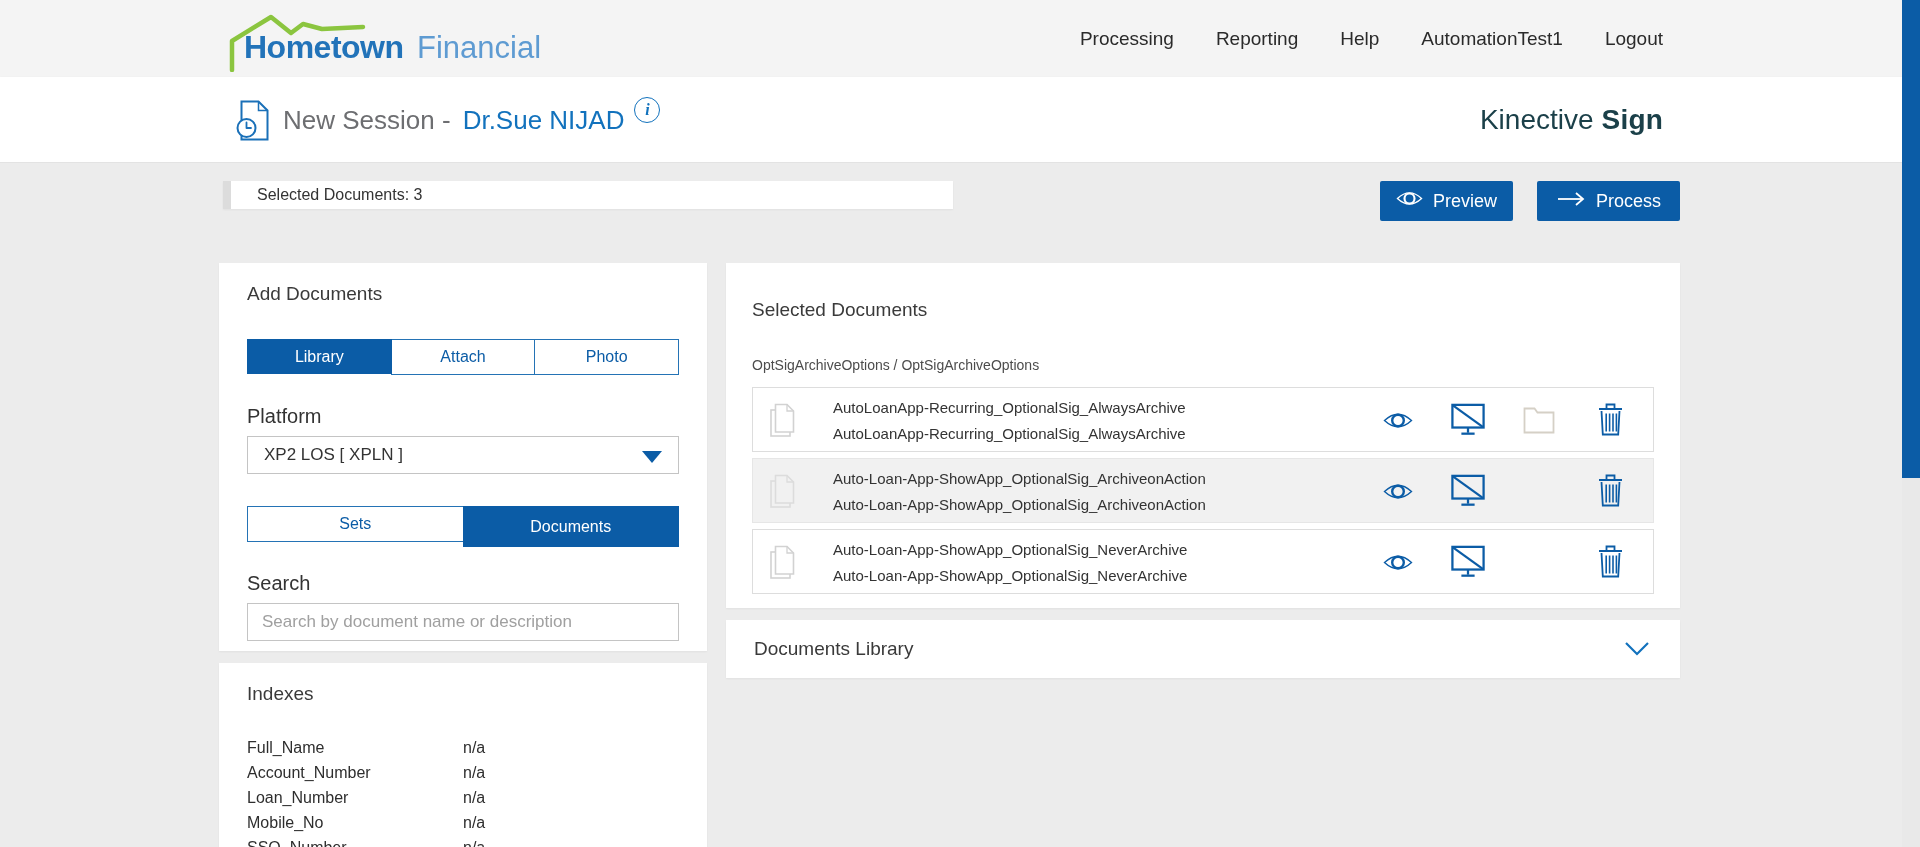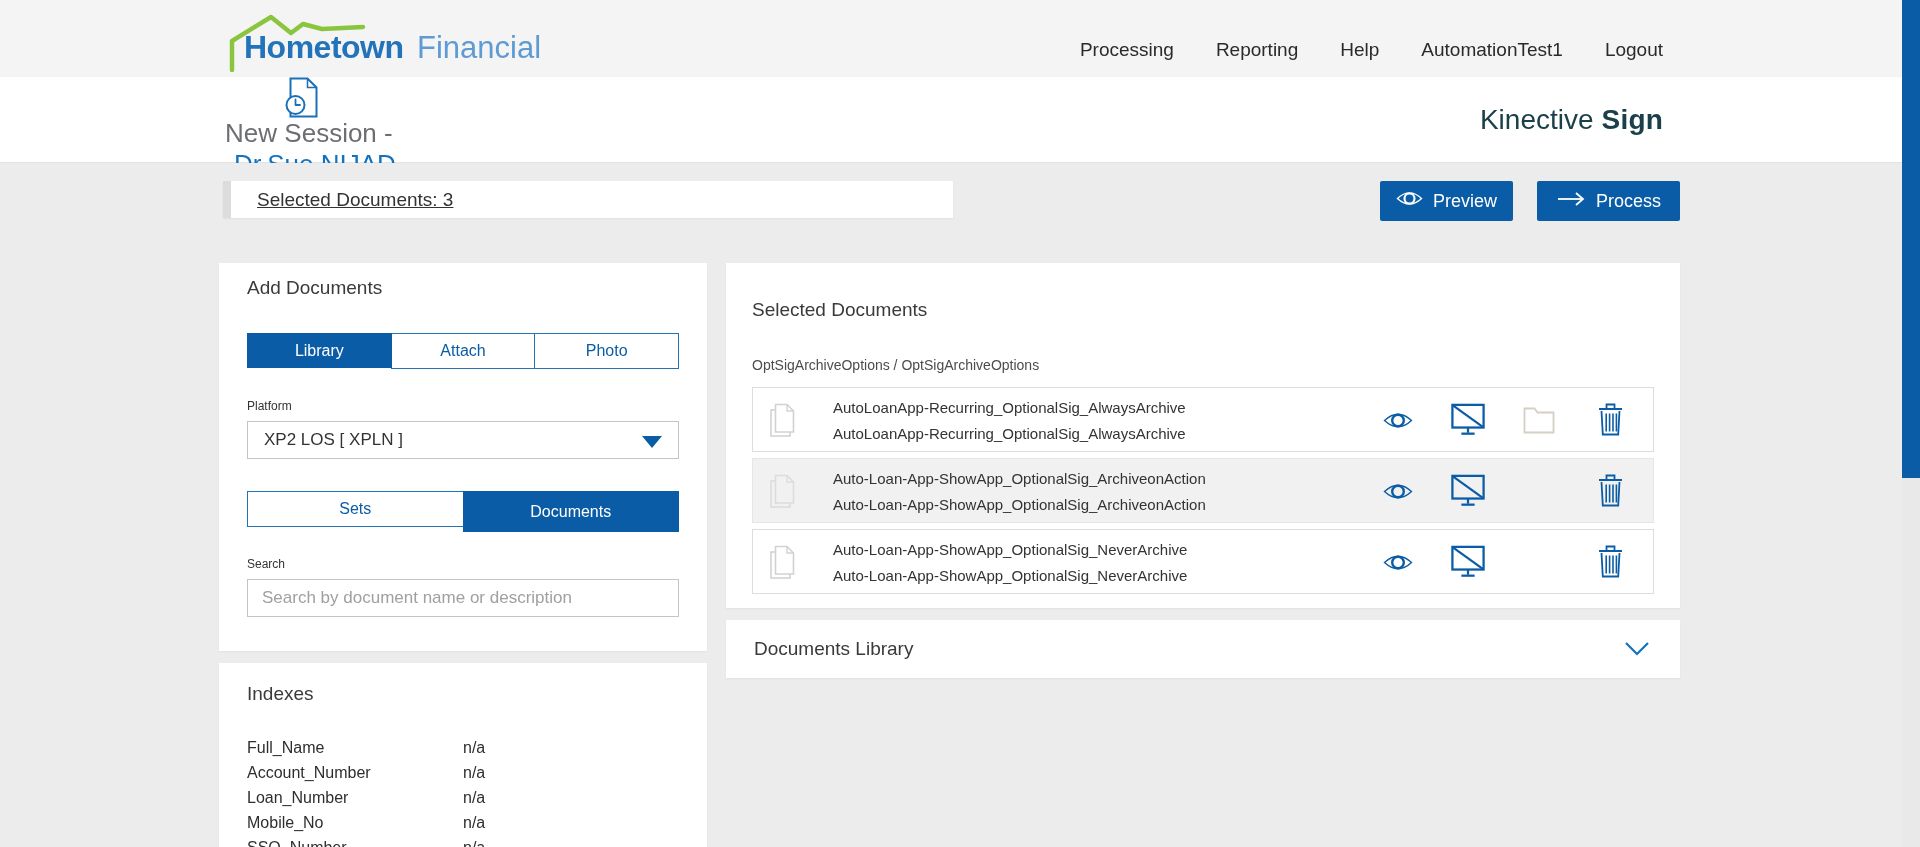--- a/index.html
+++ b/index.html
@@ -6,63 +6,63 @@
   html,body { width:1920px; height:847px; overflow:hidden; }
   body { font-family:"Liberation Sans", sans-serif; color:#333; background:#ececec; position:relative; }
 
   
   #topnav { position:absolute; left:0; top:0; width:1920px; height:77px; background:#f4f4f4; }
   .logo { position:absolute; left:222px; top:8px; width:360px; height:64px; }
   .logo svg { position:absolute; left:0; top:2px; }
   .logo-text { position:absolute; left:22px; bottom:6px; white-space:nowrap; }
   .logo-bold { font-size:32px; font-weight:700; color:#2273b9; letter-spacing:-0.5px; }
   .logo-light { font-size:31px; font-weight:300; color:#5e9bd2; margin-left:9px; }
-  .nav-links { position:absolute; right:257px; top:0; height:77px; display:flex; align-items:center; gap:42px;margin-top:11px; }
+  .nav-links { position:absolute; right:257px; top:0; height:77px; display:flex; align-items:center; gap:42px; }
   .nav-link { font-size:19px; color:#2a2a2a; cursor:pointer; white-space:nowrap; }
 
   
   #header { position:absolute; left:0; top:77px; width:1920px; height:86px; background:#fff;
             border-bottom:1px solid #e3e3e3; box-shadow:0 1px 3px rgba(0,0,0,0.06); }
-  .header-left { position:absolute; left:222px; top:0; height:86px; display:flex; align-items:center;flex-direction:column; }
+  .header-left { position:absolute; left:236px; top:0; height:86px; display:flex; align-items:center; }
   .session-icon { margin-right:14px; display:flex; }
   .session-title { font-size:26px; color:#6d6e71; }
   .session-user { font-size:26px; color:#1272bd; margin-left:12px; cursor:pointer; }
   .info-icon { width:26px; height:26px; border:1.5px solid #1272bd; border-radius:50%;
                display:flex; align-items:center; justify-content:center; margin-left:10px;
                transform:translateY(-10px); cursor:pointer;
                font-family:"Liberation Serif", serif; font-style:italic; font-weight:700;
                font-size:16px; color:#1272bd; }
   .product { position:absolute; right:257px; top:0; height:86px; display:flex; align-items:center;
              font-size:28px; color:#1b4049; }
   .product b { font-weight:700; margin-left:8px; letter-spacing:0.2px; }
 
   
   #main { position:absolute; left:0; top:163px; width:1920px; height:684px; background:#ececec; }
 
-  .selected-bar { position:absolute; left:223px; top:18px; width:730px; height:37px; background:#fff;
+  .selected-bar { position:absolute; left:223px; top:18px; width:730px; height:28px; background:#fff;
                   border-left:8px solid #dcdcdc; display:flex; align-items:center; padding-left:26px;
-                  font-size:19px; color:#333; box-shadow:0 1px 2px rgba(0,0,0,0.05);text-decoration:underline; }
+                  font-size:16px; color:#333; box-shadow:0 1px 2px rgba(0,0,0,0.05); }
 
   .btn { position:absolute; top:18px; height:40px; background:#0b5ca6; color:#fff; border:none;
          display:flex; align-items:center; justify-content:center; gap:10px; font-size:18px;
          font-family:"Liberation Sans", sans-serif; cursor:pointer; border-radius:2px; }
   #preview-btn { left:1380px; width:133px; }
   #process-btn { left:1537px; width:143px; }
 
   .card { position:absolute; background:#fff; box-shadow:0 1px 2px rgba(0,0,0,0.05); }
   .card-title { font-size:19px; color:#3a3a3a; }
 
   
-  #add-card { left:219px; top:100px; width:488px; height:388px; padding:14px 28px; }
+  #add-card { left:219px; top:100px; width:488px; height:388px; padding:20px 28px; }
   .tabs { display:flex; margin-top:34px; height:36px; }
   .tab { flex:1; background:#fff; border:1px solid #2473b5; margin-left:-1px; display:flex;
          align-items:center; justify-content:center; font-size:16px; color:#0b5ca6; cursor:pointer; }
   .tab:first-child { margin-left:0; }
   .tab.active { background:#0b5ca6; color:#fff; border-color:#0b5ca6; height:35px; z-index:2; }
-  .field-label { margin-top:30px; font-size:12px; color:#333; }
+  .field-label { margin-top:30px; font-size:20px; color:#333; }
   .select-box { position:relative; margin-top:8px; height:38px; border:1px solid #c4c4c4; background:#fff;
                 display:flex; align-items:center; padding:0 16px; font-size:17px; color:#333; cursor:pointer; }
   .select-caret { position:absolute; right:16px; top:14px; width:0; height:0;
                   border-left:10px solid transparent; border-right:10px solid transparent;
                   border-top:12px solid #0b5ca6; }
   .seg-toggle { display:flex; margin-top:32px; height:36px; }
   .seg { flex:1; background:#fff; border:1px solid #2473b5; margin-left:-1px; display:flex;
          align-items:center; justify-content:center; font-size:16px; color:#0b5ca6; cursor:pointer; }
   .seg:first-child { margin-left:0; }
   .seg.active { background:#0b5ca6; color:#fff; border-color:#0b5ca6; height:41px; z-index:2; }

